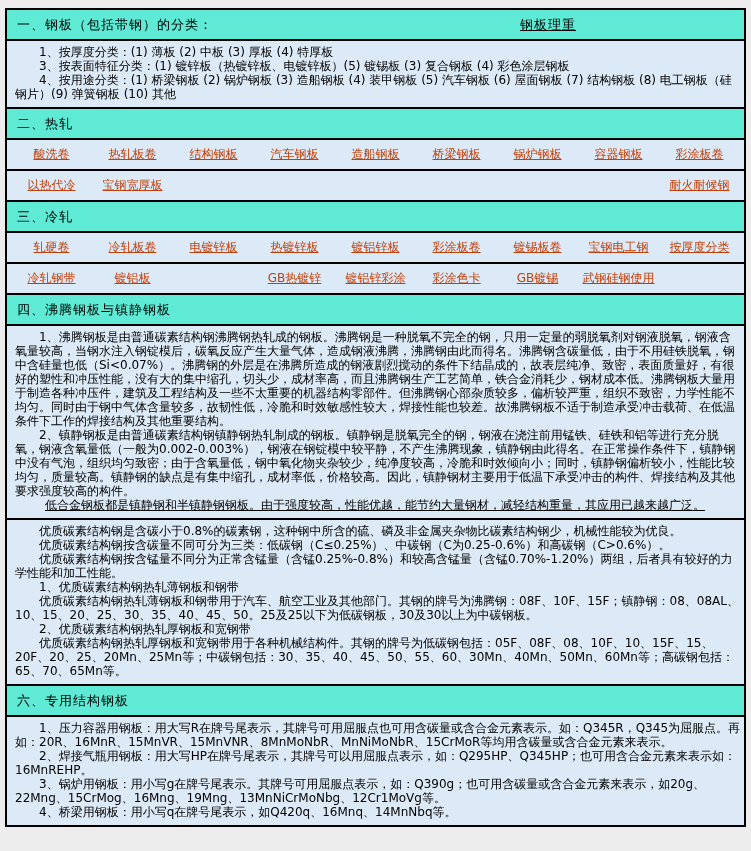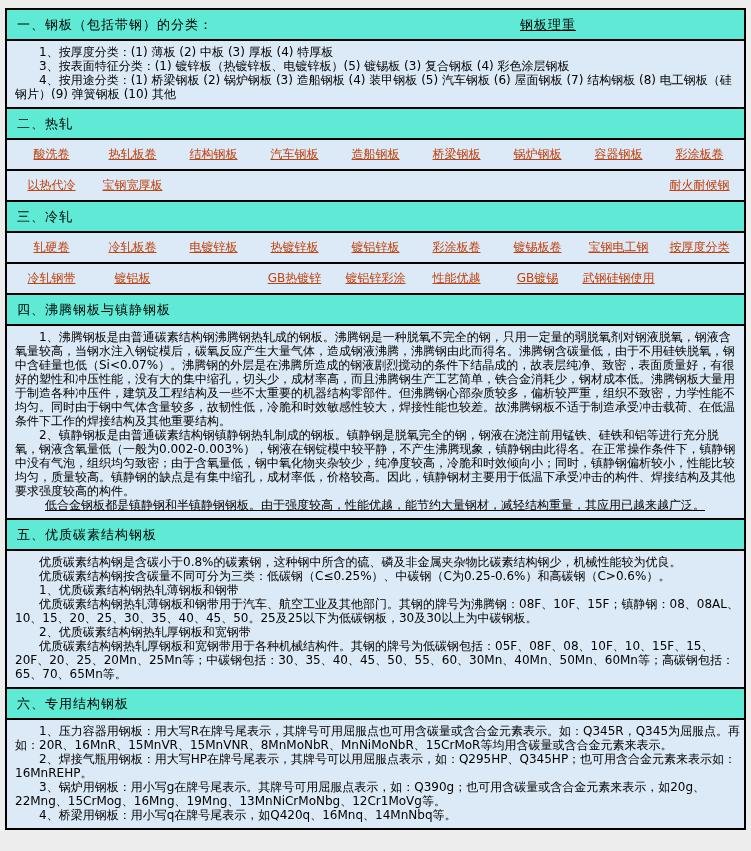--- a/index.html
+++ b/index.html
@@ -94,43 +94,41 @@
       <span class="cell"><span class="lnk">宝钢电工钢</span></span>
       <span class="cell"><span class="lnk">按厚度分类</span></span>
     </div>
 
     <div class="row links">
       <span class="cell"><span class="lnk">冷轧钢带</span></span>
       <span class="cell"><span class="lnk">镀铝板</span></span>
       <span class="cell"></span>
       <span class="cell"><span class="lnk">GB热镀锌</span></span>
       <span class="cell"><span class="lnk">镀铝锌彩涂</span></span>
-      <span class="cell"><span class="lnk">性能优越</span></span>
+      <span class="cell"><span class="lnk">彩涂色卡</span></span>
       <span class="cell"><span class="lnk">GB镀锡</span></span>
       <span class="cell"><span class="lnk">武钢硅钢使用</span></span>
       <span class="cell"></span>
     </div>
 
     <div class="row hdr">
       <span>四、沸腾钢板与镇静钢板</span>
     </div>
 
     <div class="row bodytext">
       <p>1、沸腾钢板是由普通碳素结构钢沸腾钢热轧成的钢板。沸腾钢是一种脱氧不完全的钢，只用一定量的弱脱氧剂对钢液脱氧，钢液含氧量较高，当钢水注入钢锭模后，碳氧反应产生大量气体，造成钢液沸腾，沸腾钢由此而得名。沸腾钢含碳量低，由于不用硅铁脱氧，钢中含硅量也低（Si&lt;0.07%）。沸腾钢的外层是在沸腾所造成的钢液剧烈搅动的条件下结晶成的，故表层纯净、致密，表面质量好，有很好的塑性和冲压性能，没有大的集中缩孔，切头少，成材率高，而且沸腾钢生产工艺简单，铁合金消耗少，钢材成本低。沸腾钢板大量用于制造各种冲压件，建筑及工程结构及一些不太重要的机器结构零部件。但沸腾钢心部杂质较多，偏析较严重，组织不致密，力学性能不均匀。同时由于钢中气体含量较多，故韧性低，冷脆和时效敏感性较大，焊接性能也较差。故沸腾钢板不适于制造承受冲击载荷、在低温条件下工作的焊接结构及其他重要结构。</p>
       <p>2、镇静钢板是由普通碳素结构钢镇静钢热轧制成的钢板。镇静钢是脱氧完全的钢，钢液在浇注前用锰铁、硅铁和铝等进行充分脱氧，钢液含氧量低（一般为0.002-0.003%），钢液在钢锭模中较平静，不产生沸腾现象，镇静钢由此得名。在正常操作条件下，镇静钢中没有气泡，组织均匀致密；由于含氧量低，钢中氧化物夹杂较少，纯净度较高，冷脆和时效倾向小；同时，镇静钢偏析较小，性能比较均匀，质量较高。镇静钢的缺点是有集中缩孔，成材率低，价格较高。因此，镇静钢材主要用于低温下承受冲击的构件、焊接结构及其他要求强度较高的构件。</p>
       <p class="indent25">低合金钢板都是镇静钢和半镇静钢钢板。由于强度较高，性能优越，能节约大量钢材，减轻结构重量，其应用已越来越广泛。</p>
     </div>
 
-    <div class="row hdr">
-      <span>五、优质碳素结构钢板</span>
-    </div>
 
     <div class="row bodytext">
       <p>优质碳素结构钢是含碳小于0.8%的碳素钢，这种钢中所含的硫、磷及非金属夹杂物比碳素结构钢少，机械性能较为优良。</p>
       <p>优质碳素结构钢按含碳量不同可分为三类：低碳钢（C≤0.25%）、中碳钢（C为0.25-0.6%）和高碳钢（C&gt;0.6%）。</p>
+      <p>优质碳素结构钢按含锰量不同分为正常含锰量（含锰0.25%-0.8%）和较高含锰量（含锰0.70%-1.20%）两组，后者具有较好的力学性能和加工性能。</p>
       <p>1、优质碳素结构钢热轧薄钢板和钢带</p>
       <p>优质碳素结构钢热轧薄钢板和钢带用于汽车、航空工业及其他部门。其钢的牌号为沸腾钢：08F、10F、15F；镇静钢：08、08AL、10、15、20、25、30、35、40、45、50。25及25以下为低碳钢板，30及30以上为中碳钢板。</p>
       <p>2、优质碳素结构钢热轧厚钢板和宽钢带</p>
       <p>优质碳素结构钢热轧厚钢板和宽钢带用于各种机械结构件。其钢的牌号为低碳钢包括：05F、08F、08、10F、10、15F、15、20F、20、25、20Mn、25Mn等；中碳钢包括：30、35、40、45、50、55、60、30Mn、40Mn、50Mn、60Mn等；高碳钢包括：65、70、65Mn等。</p>
     </div>
 
     <div class="row hdr">
       <span>六、专用结构钢板</span>
     </div>
 

